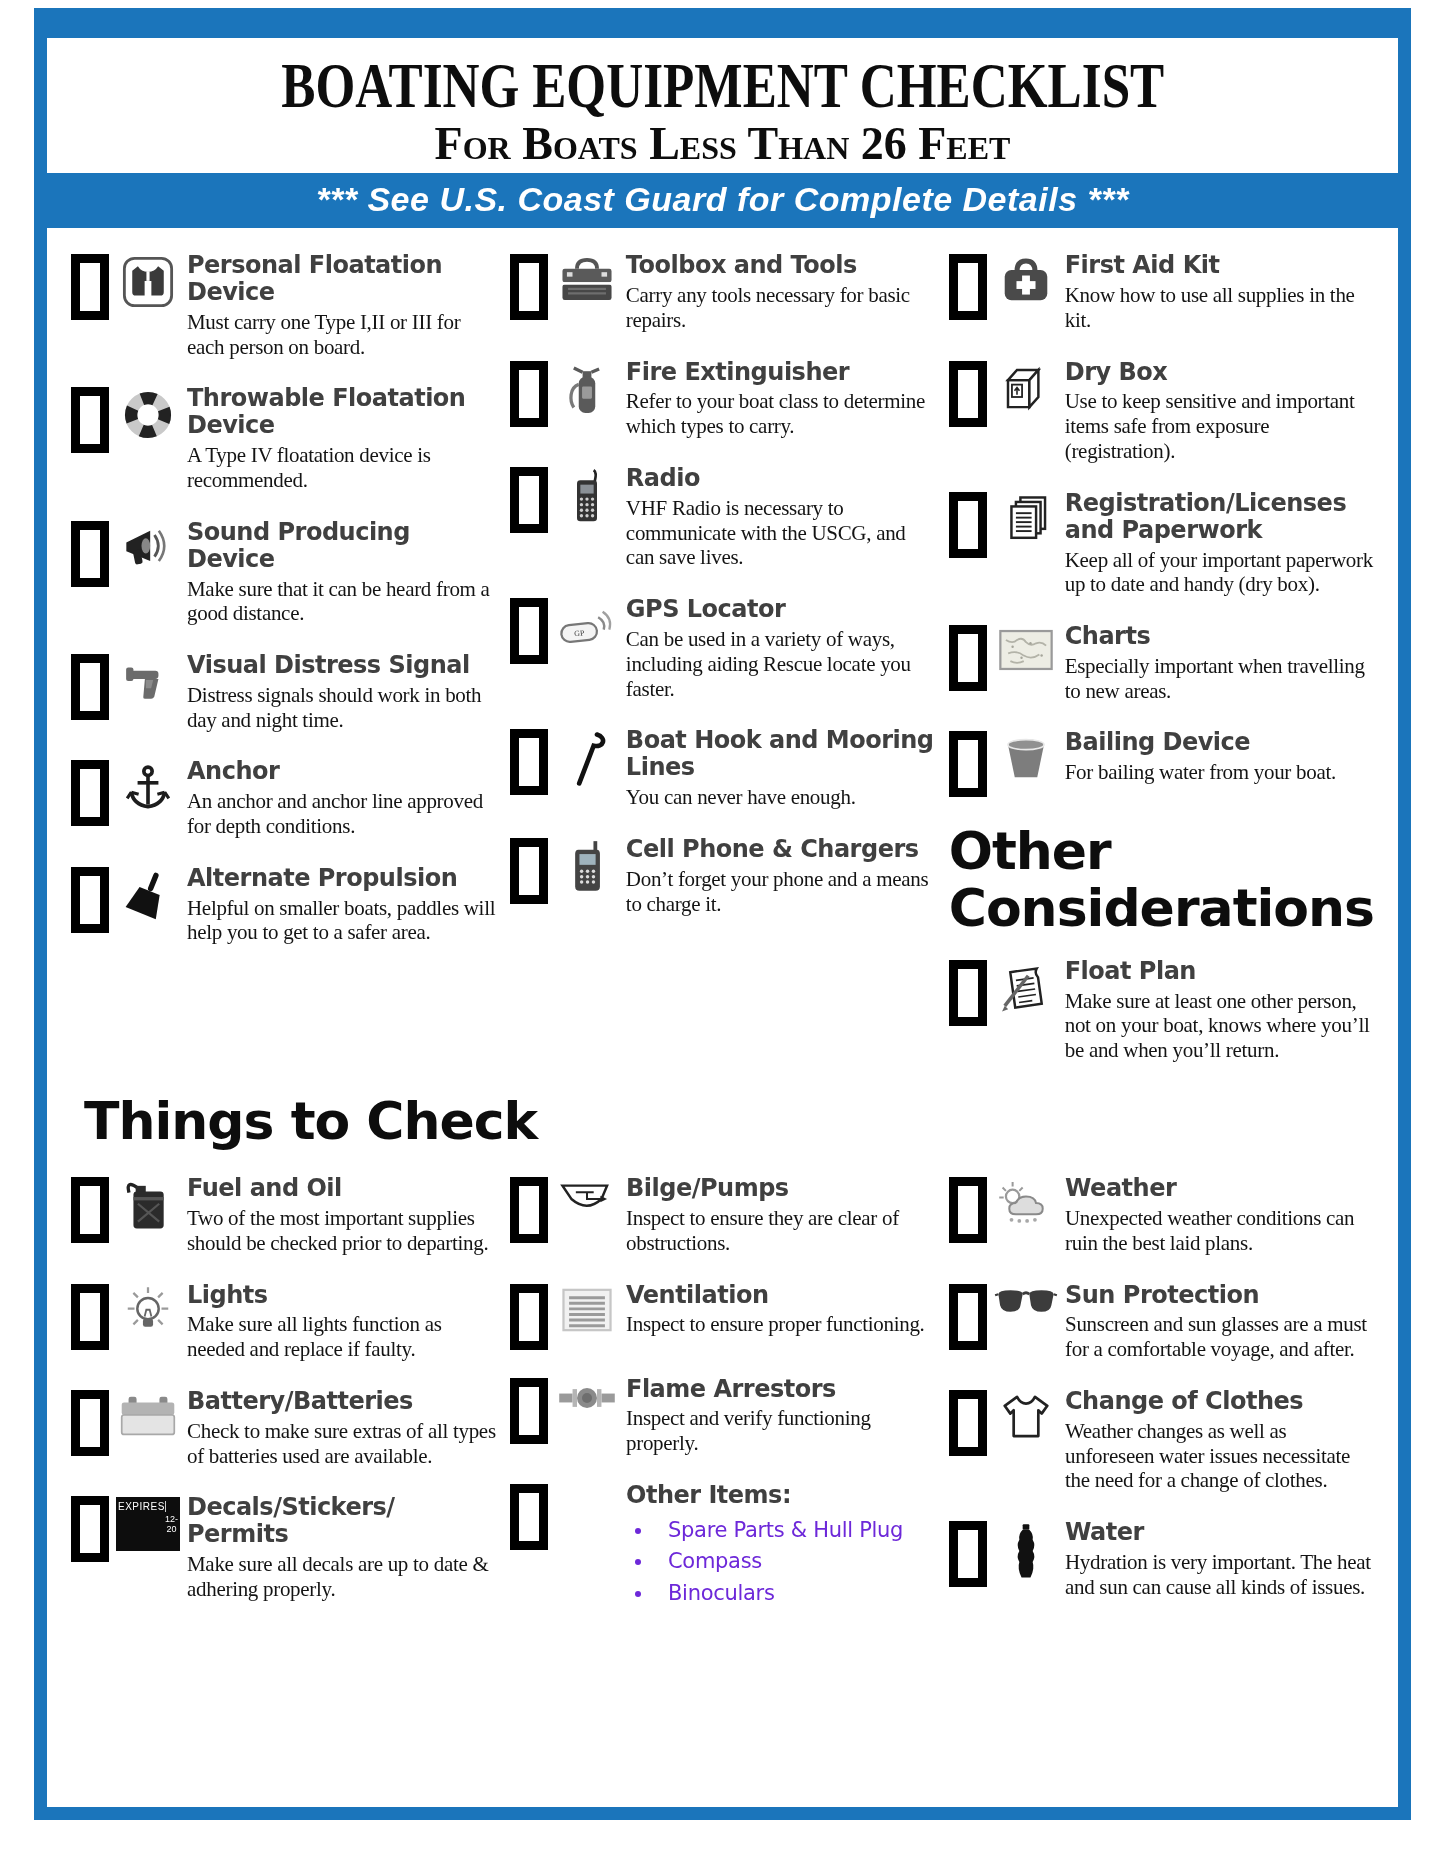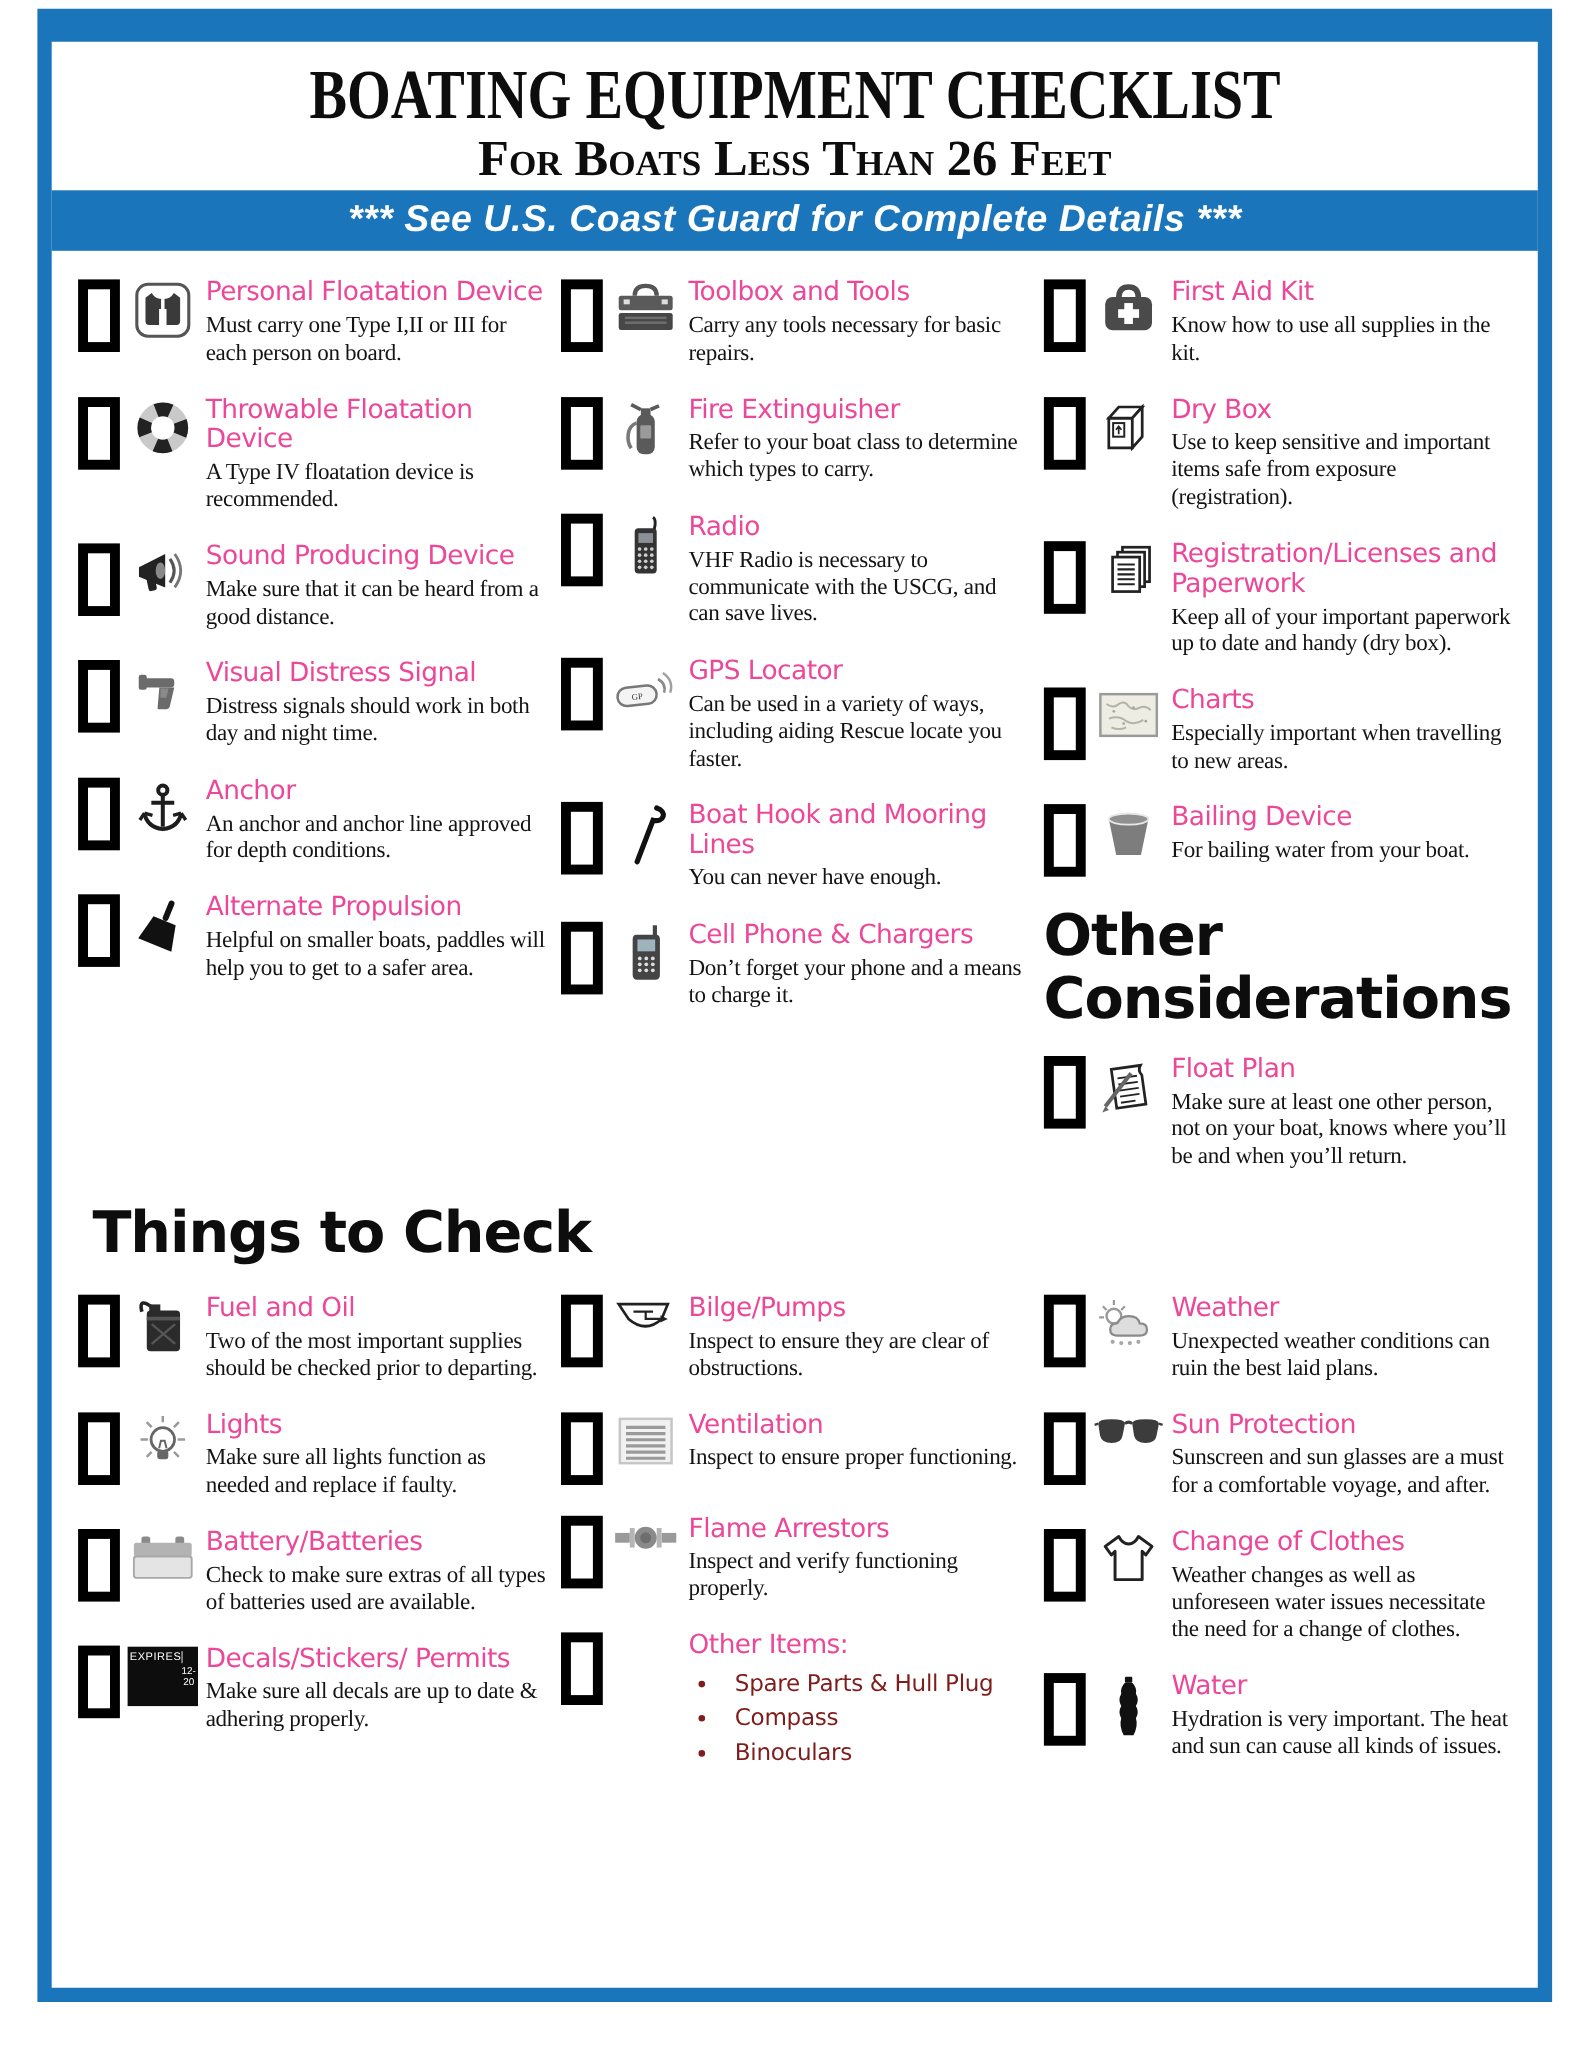--- a/index.html
+++ b/index.html
@@ -30,34 +30,34 @@
   }
   .content{padding:24px 24px 0 24px;}
   .grid{display:grid;grid-template-columns:1fr 1fr 1fr;column-gap:14px;}
   .item{display:flex;align-items:flex-start;margin-bottom:26px;}
   .checkbox{
     flex:0 0 auto;width:38px;height:66px;border:9px solid #000;background:#fff;margin-top:2px;
   }
   .icon{flex:0 0 64px;width:64px;display:flex;justify-content:center;align-items:flex-start;padding-top:3px;margin-left:7px;}
   .txt{flex:1;margin-left:7px;}
   .ititle{
-    font-family:"DejaVu Sans",sans-serif;font-weight:normal;color:#ec4899;
+    font-family:"DejaVu Sans",sans-serif;font-weight:bold;color:#404040;
     font-size:24px;line-height:1.12;letter-spacing:-0.5px;
   }
   .idesc{
     font-family:Liberation Serif, serif;color:#141414;
     font-size:21px;line-height:1.18;margin-top:4px;letter-spacing:-0.3px;
   }
   .big-heading{
     font-family:"DejaVu Sans",sans-serif;font-weight:bold;color:#0d0d0d;
     font-size:52px;letter-spacing:-1px;line-height:1.08;
   }
   .things-heading{width:64%;margin:4px 0 26px 1%;}
   .other-heading{margin:16px 0 22px 0;}
-  .bullets{margin:6px 0 0 2px;padding-left:26px;font-family:"DejaVu Sans",sans-serif;color:#7f1d1d;font-size:21px;line-height:1.5;letter-spacing:-0.3px;}
+  .bullets{margin:6px 0 0 2px;padding-left:26px;font-family:"DejaVu Sans",sans-serif;color:#6d28d9;font-size:21px;line-height:1.5;letter-spacing:-0.3px;}
   .bullets li{padding-left:14px;}
   .decal{
     width:64px;height:54px;background:#0d0d0d;color:#fff;text-align:center;
     font-family:"Liberation Sans",sans-serif;display:flex;flex-direction:row;
     justify-content:space-between;padding:4px 2px;
   }
   .decal-top{font-size:10px;letter-spacing:0.5px;}
   .decal-bar{width:36px;height:11px;background:#ccc;margin:0 auto;}
   .decal-bottom{font-size:9px;margin-top:13px;}
 </style>

